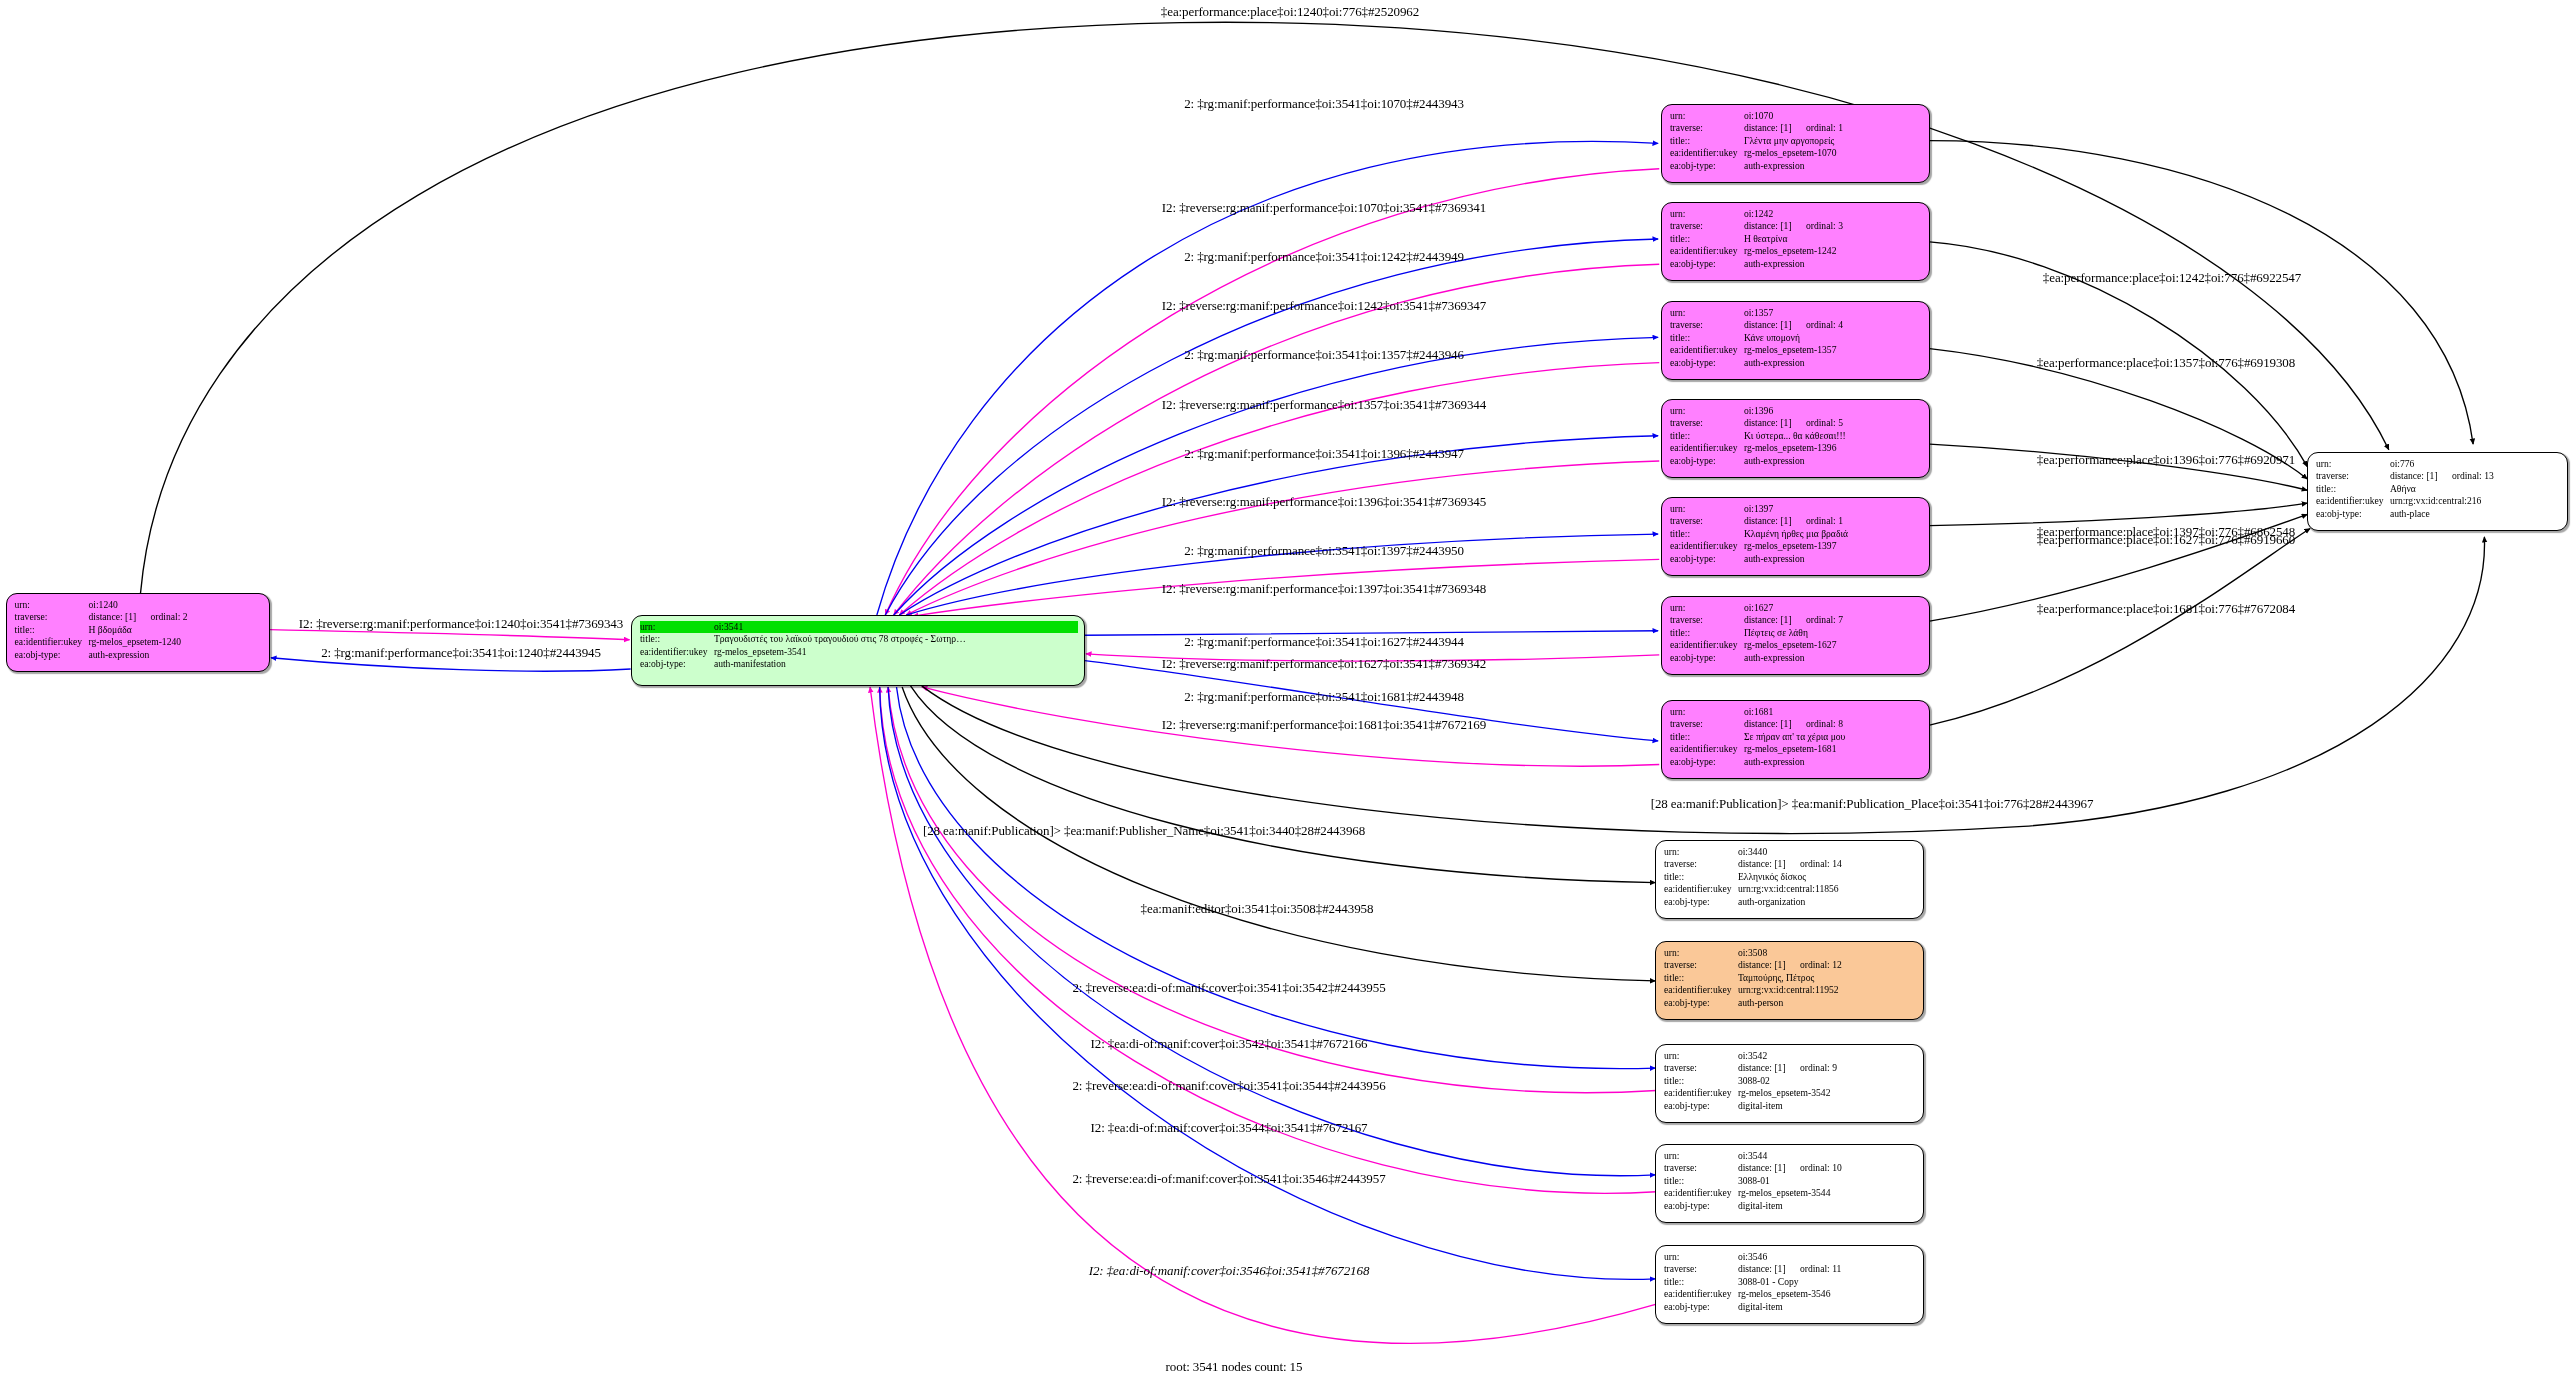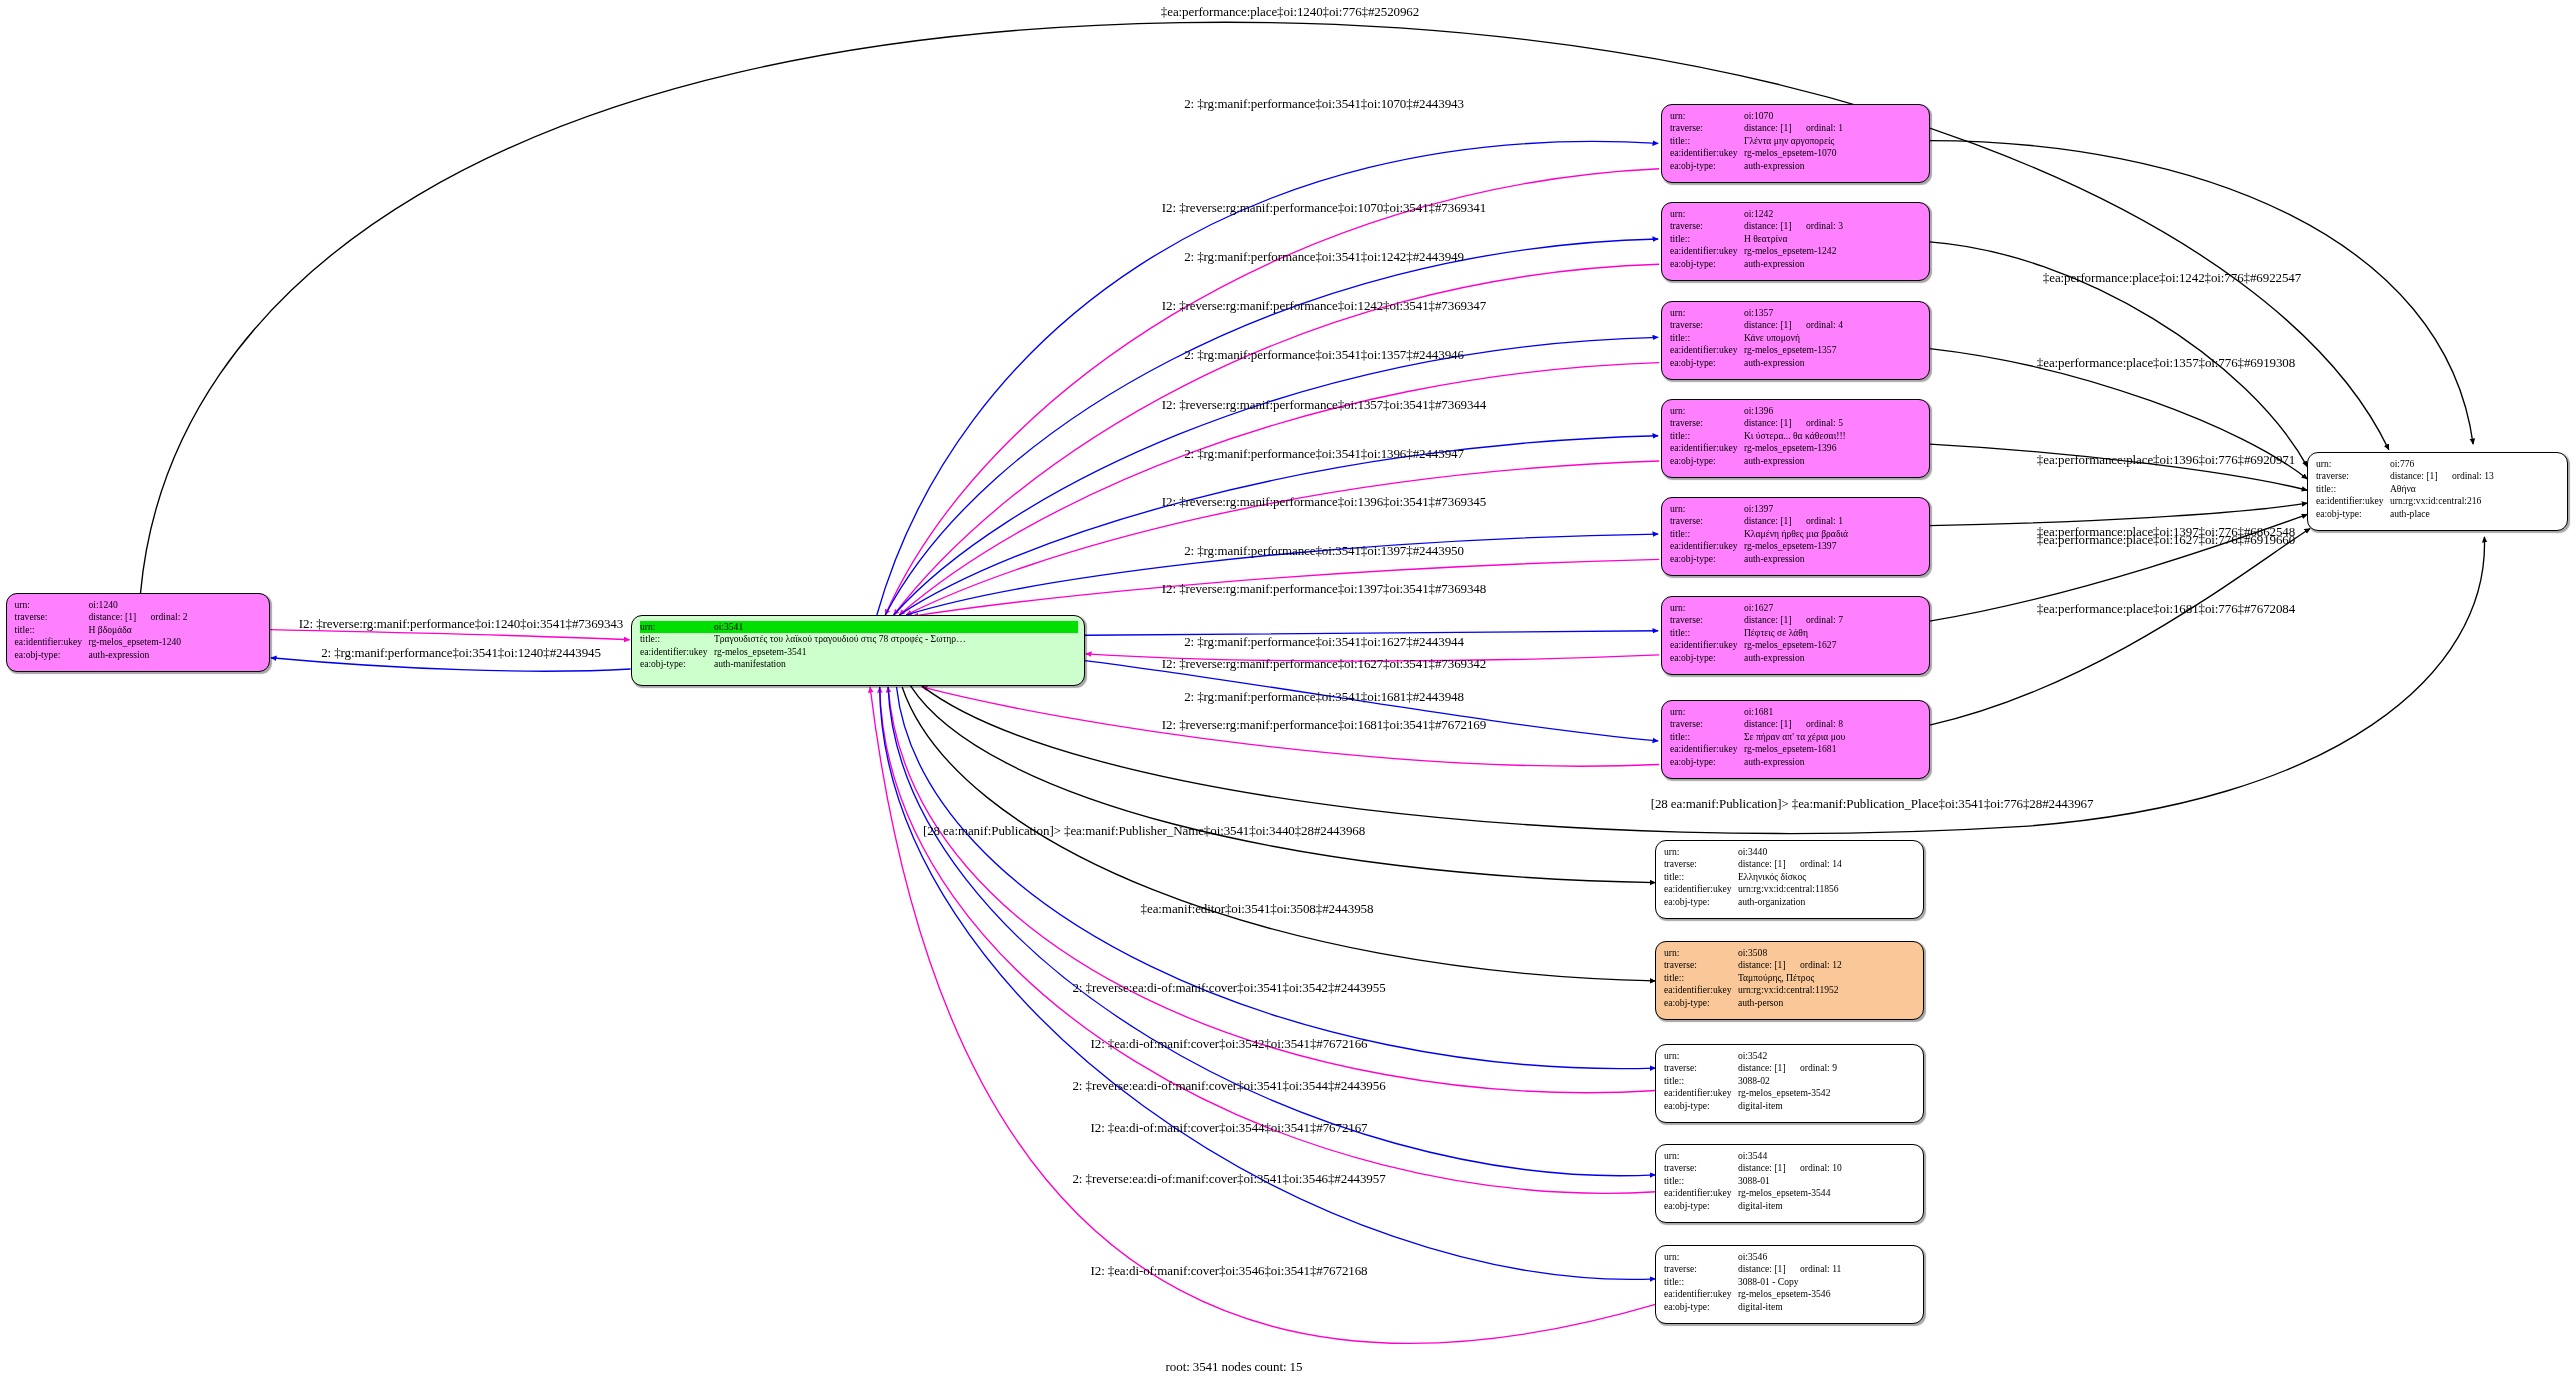--- a/index.html
+++ b/index.html
@@ -464,18 +464,18 @@
       <div class="elabel" style="left: 2166px; top: 540px;">‡ea:performance:place‡oi:1627‡oi:776‡#6919660</div>
       <div class="elabel" style="left: 2166px; top: 609px;">‡ea:performance:place‡oi:1681‡oi:776‡#7672084</div>
       <div class="elabel" style="left: 1872px; top: 804px;">[28 ea:manif:Publication]&gt; ‡ea:manif:Publication_Place‡oi:3541‡oi:776‡28#2443967</div>
       <div class="elabel" style="left: 1144px; top: 831px;">[28 ea:manif:Publication]&gt; ‡ea:manif:Publisher_Name‡oi:3541‡oi:3440‡28#2443968</div>
       <div class="elabel" style="left: 1257px; top: 909px;">‡ea:manif:editor‡oi:3541‡oi:3508‡#2443958</div>
       <div class="elabel" style="left: 1229px; top: 988px;">2: ‡reverse:ea:di-of:manif:cover‡oi:3541‡oi:3542‡#2443955</div>
       <div class="elabel" style="left: 1229px; top: 1044px;">I2: ‡ea:di-of:manif:cover‡oi:3542‡oi:3541‡#7672166</div>
       <div class="elabel" style="left: 1229px; top: 1086px;">2: ‡reverse:ea:di-of:manif:cover‡oi:3541‡oi:3544‡#2443956</div>
       <div class="elabel" style="left: 1229px; top: 1128px;">I2: ‡ea:di-of:manif:cover‡oi:3544‡oi:3541‡#7672167</div>
       <div class="elabel" style="left: 1229px; top: 1179px;">2: ‡reverse:ea:di-of:manif:cover‡oi:3541‡oi:3546‡#2443957</div>
-      <div class="elabel" style="left: 1229px; top: 1271px;">I2: ‡ea:di-of:manif:cover‡oi:3546‡oi:3541‡#7672168</div>
+      <div class="elabel" style="left: 1229px; top: 1271px; font-style: italic;">I2: ‡ea:di-of:manif:cover‡oi:3546‡oi:3541‡#7672168</div>
       <div class="elabel" style="left: 1234px; top: 1367px;">root: 3541 nodes count: 15</div>
     </div>
 
 </div>
 
 
 </body></html>

